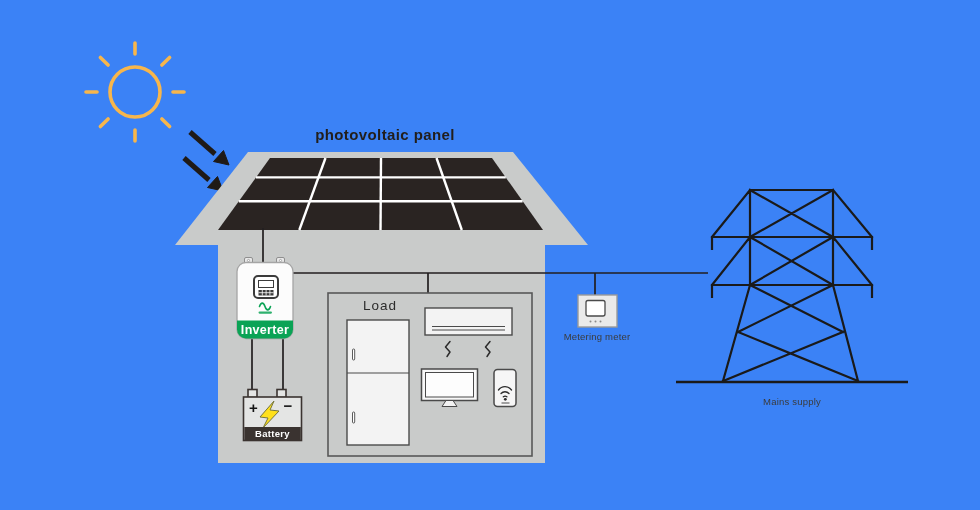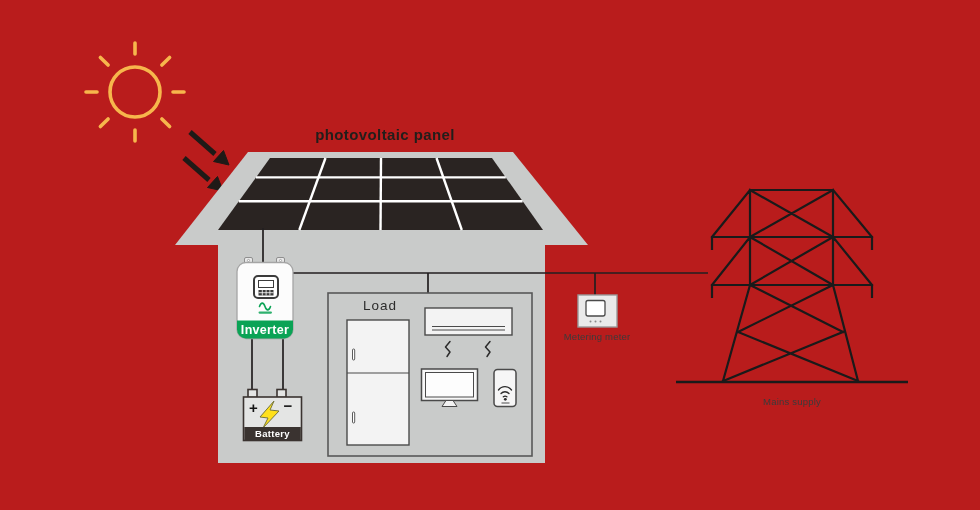--- a/index.html
+++ b/index.html
@@ -1,16 +1,16 @@
 <!DOCTYPE html>
 <html><head>
 <meta charset="utf-8">
 <style>
   html,body{margin:0;padding:0;background:#fff;}
-  .canvas{position:relative;width:980px;height:510px;background:#b91c1c;overflow:hidden;
+  .canvas{position:relative;width:980px;height:510px;background:#3b82f6;overflow:hidden;
           font-family:"Liberation Sans","DejaVu Sans",sans-serif;}
   svg{display:block;}
   text{font-family:"Liberation Sans","DejaVu Sans",sans-serif;}
   .t-title{font-size:15px;font-weight:bold;fill:#221e1b;letter-spacing:.4px;}
   .t-load{font-size:13.5px;fill:#2c2c2c;letter-spacing:1px;}
   .t-inverter{font-size:12.5px;font-weight:bold;fill:#ffffff;letter-spacing:.3px;}
   .t-battery{font-size:9.5px;font-weight:bold;fill:#ffffff;letter-spacing:.3px;}
   .t-small{font-size:9.5px;fill:#3b3b3b;letter-spacing:.2px;}
   .t-sign{font-size:15px;font-weight:bold;fill:#141414;}
 </style>

